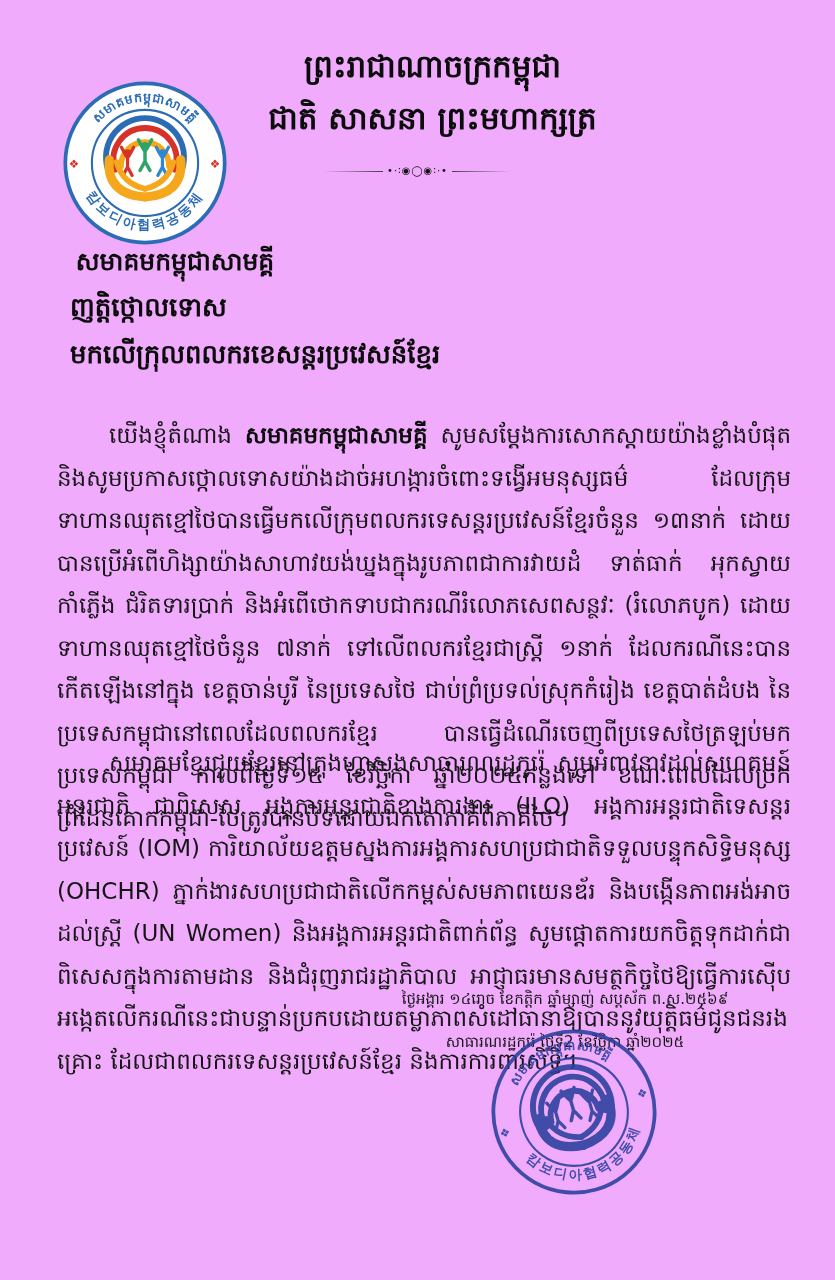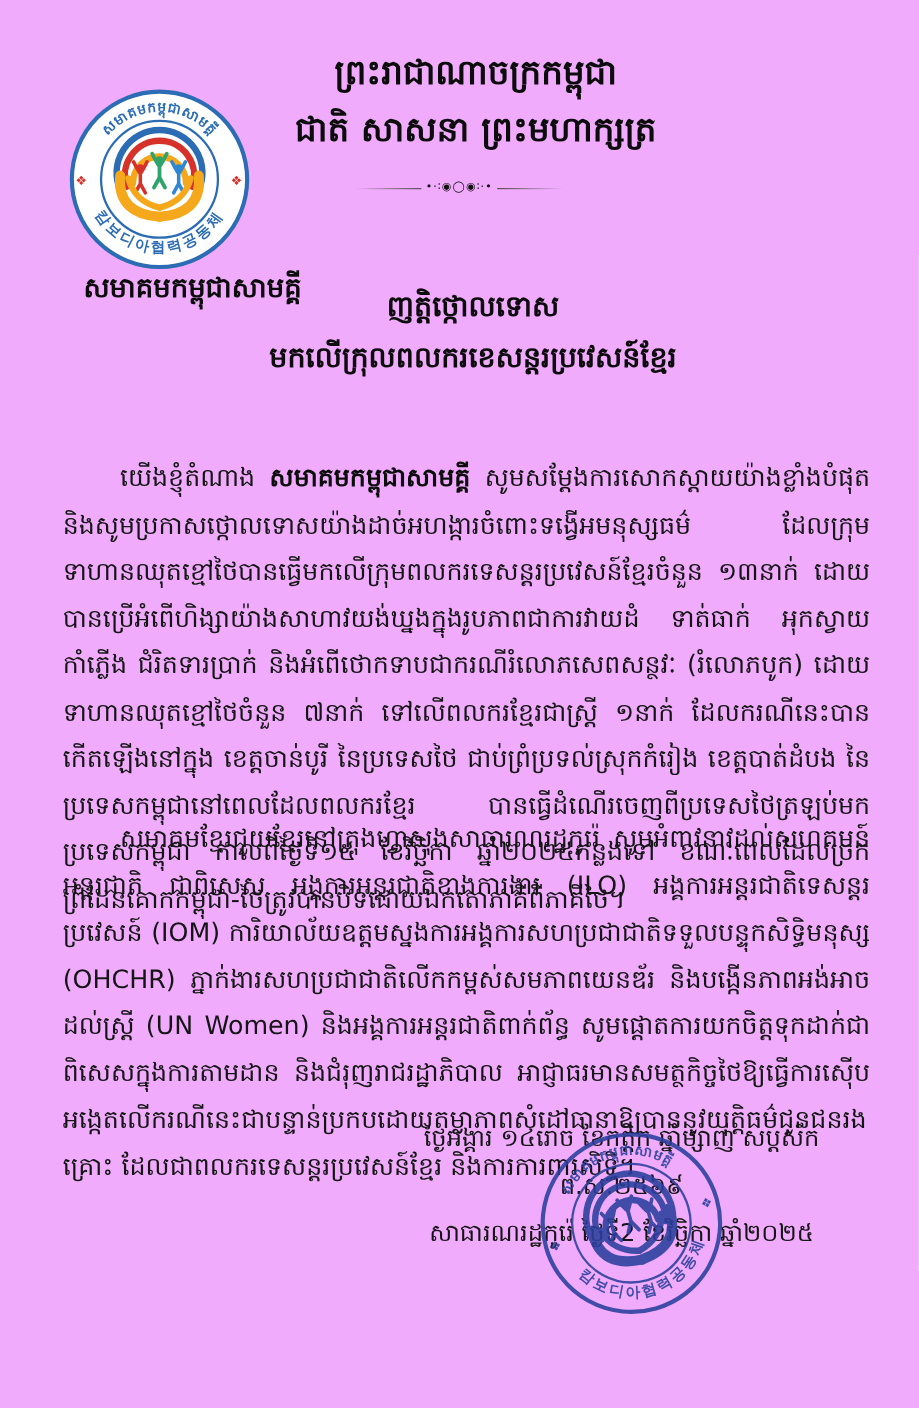--- a/index.html
+++ b/index.html
@@ -20,31 +20,31 @@
     --blu:var(--figure_blue);--yellow:var(--accent_yellow);--ringtext:var(--brand_blue);--orna:var(--accent_red);}
   .stamp-wrap{position:absolute;left:490px;top:1028px;width:168px;height:168px;opacity:.88;transform:rotate(-16deg);
     --ring:var(--stamp_blue);--bg:transparent;--red:var(--stamp_blue);--green:var(--stamp_blue);
     --blu:var(--stamp_blue);--yellow:var(--stamp_blue);--ringtext:var(--stamp_blue);--orna:var(--stamp_blue);}
   .logo-svg{width:100%;height:100%;display:block;}
   .ring-khmer{font-size:15px;font-weight:bold;letter-spacing:1px;}
   .ring-kor{font-size:16px;font-weight:bold;letter-spacing:3px;}
   .logo-caption{position:absolute;left:35px;top:246px;width:280px;text-align:center;font-weight:bold;font-size:25px;color:#0c0c0c;}
 
   
-  .doc-title{position:absolute;left:70px;right:45px;top:256px;text-align:center;font-weight:bold;font-size:26px;line-height:47px;color:#0c0c0c;}
+  .doc-title{position:absolute;left:70px;right:45px;top:284px;font-weight:bold;font-size:26px;line-height:47px;color:#0c0c0c;}
 
   
   .body-text{position:absolute;left:57px;width:734px;font-size:23px;line-height:42.5px;text-align:justify;color:#151515;}
   .body-text p{margin:0;text-indent:52px;}
   #para1{top:414px;}
   #para2{top:742px;}
   .body-text b{font-weight:bold;color:#0c0c0c;}
 
   
-  .sign-block{position:absolute;left:338px;width:454px;top:978px;text-align:center;font-size:22px;line-height:43px;color:#151515;margin-top:36px;}
+  .sign-block{position:absolute;left:338px;width:454px;top:978px;text-align:center;font-size:15px;line-height:43px;color:#151515;}
 </style>
 </head>
 <body>
 
 <svg width="0" height="0" style="position:absolute" aria-hidden="true">
   <defs>
     <symbol id="assoc-logo" viewBox="0 0 200 200">
       <circle cx="100" cy="100" r="96" fill="var(--bg)" stroke="var(--ring)" stroke-width="4.5"></circle>
       <circle cx="100" cy="100" r="64" fill="none" stroke="var(--ring)" stroke-width="2.5"></circle>
       <path id="arcTop" d="M 26,100 A 74,74 0 0 1 174,100" fill="none"></path>

